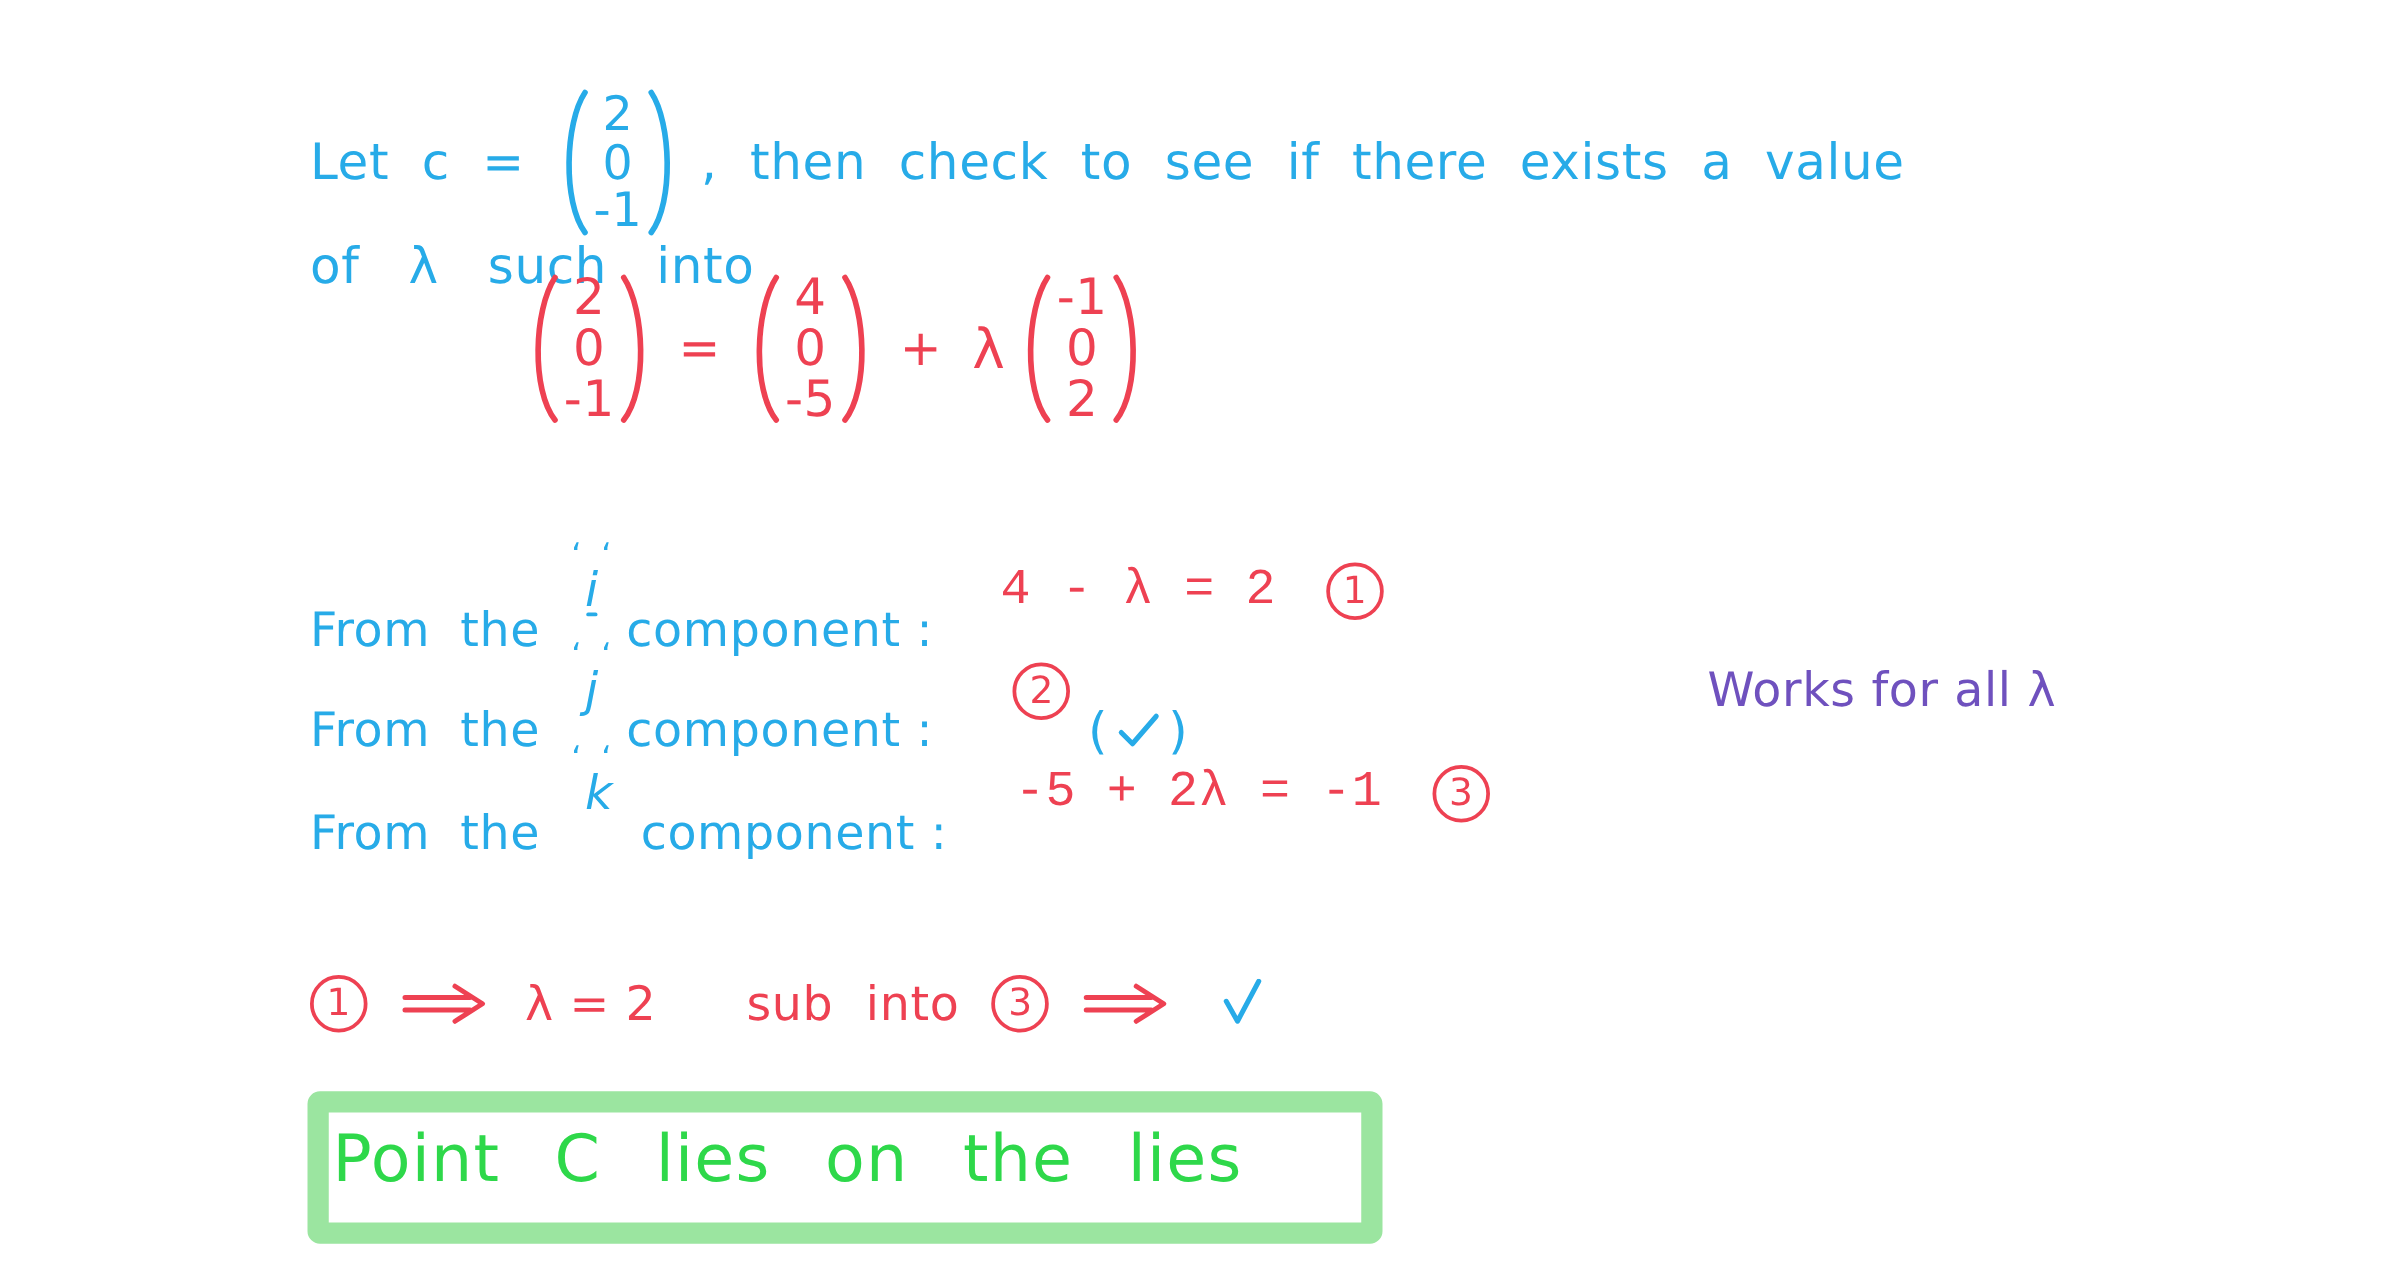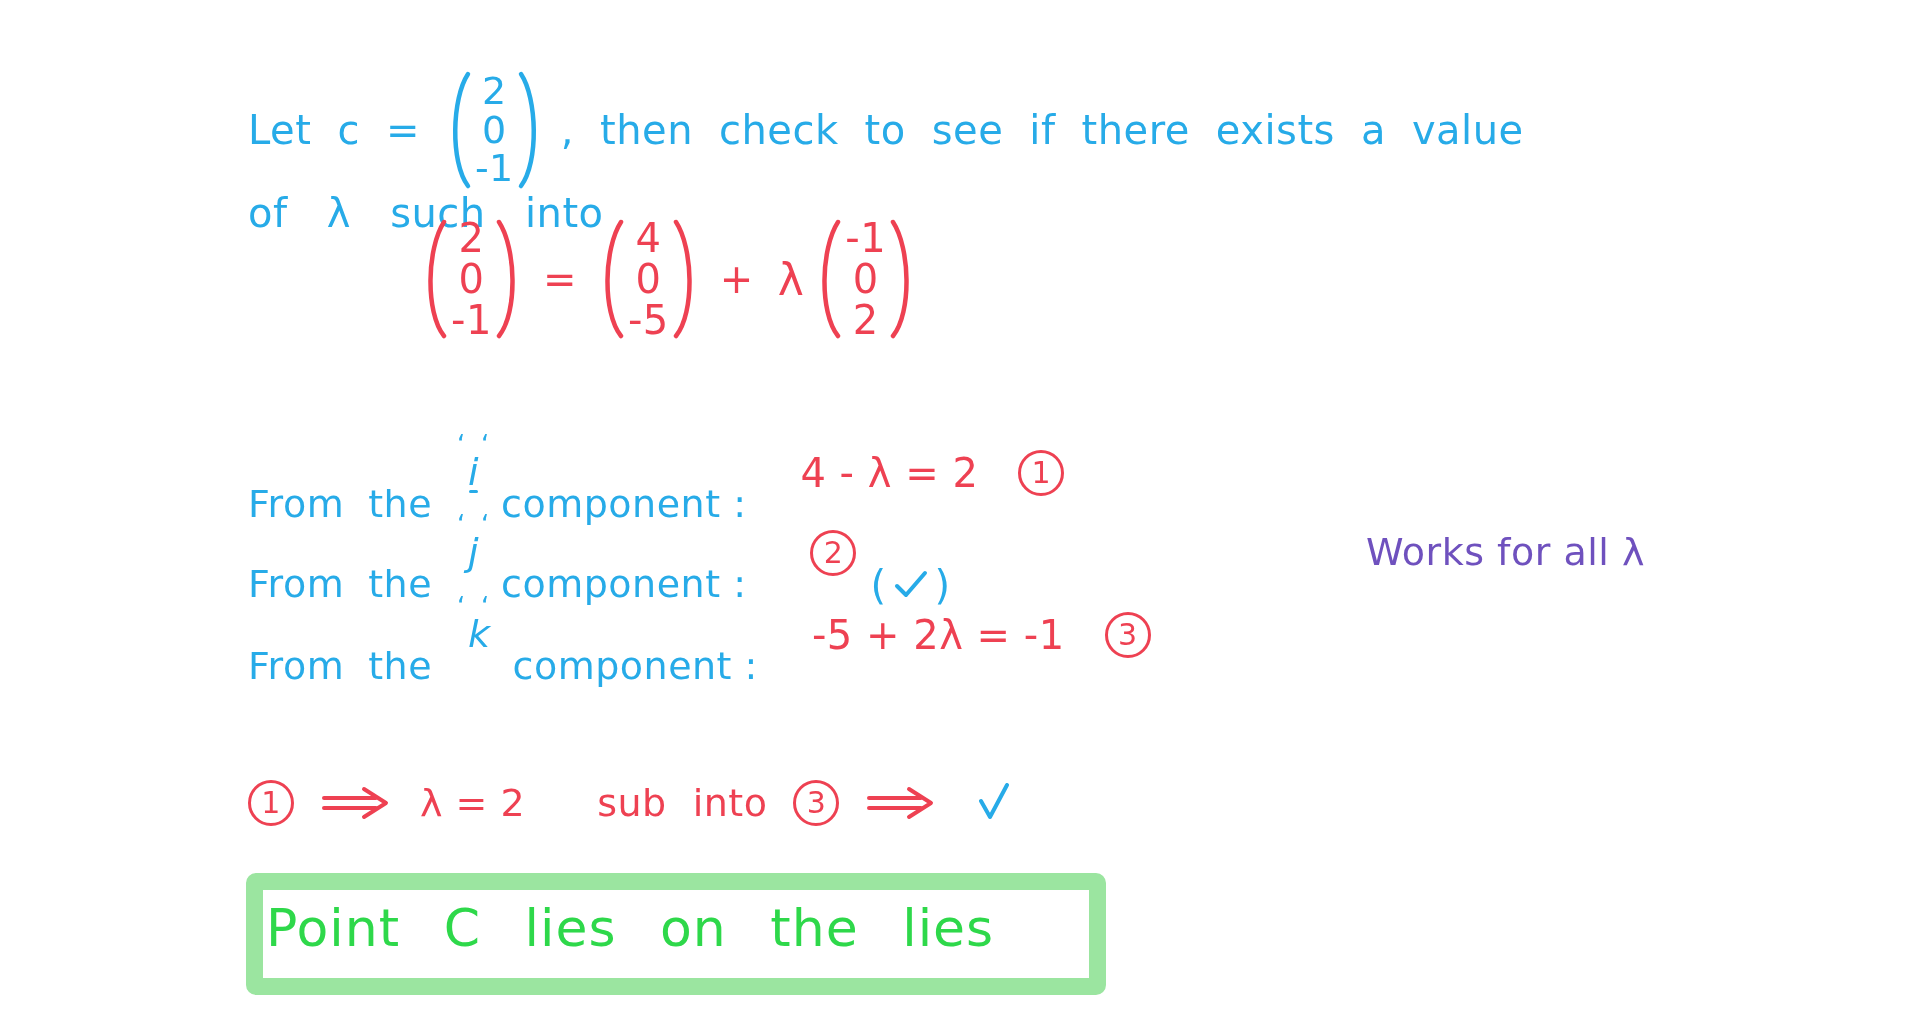--- a/index.html
+++ b/index.html
@@ -113,21 +113,21 @@
   }
   .unitvec .q-l, .unitvec .q-r {
     position: absolute;
     top: -20px;
     font-size: 26px;
     font-style: normal;
   }
   .unitvec .q-l { left: -11px; }
   .unitvec .q-r { left: 13px; }
 
-  .eqn { margin-left: 30px; font-size: 40px; }
+  .eqn { margin-left: 30px; font-size: 40px; font-family: Liberation Mono, monospace; }
 
   
   .circ {
     display: inline-flex;
     align-items: center;
     justify-content: center;
     width: 46px;
     height: 46px;
     border: 3px solid currentColor;
     border-radius: 50%;

